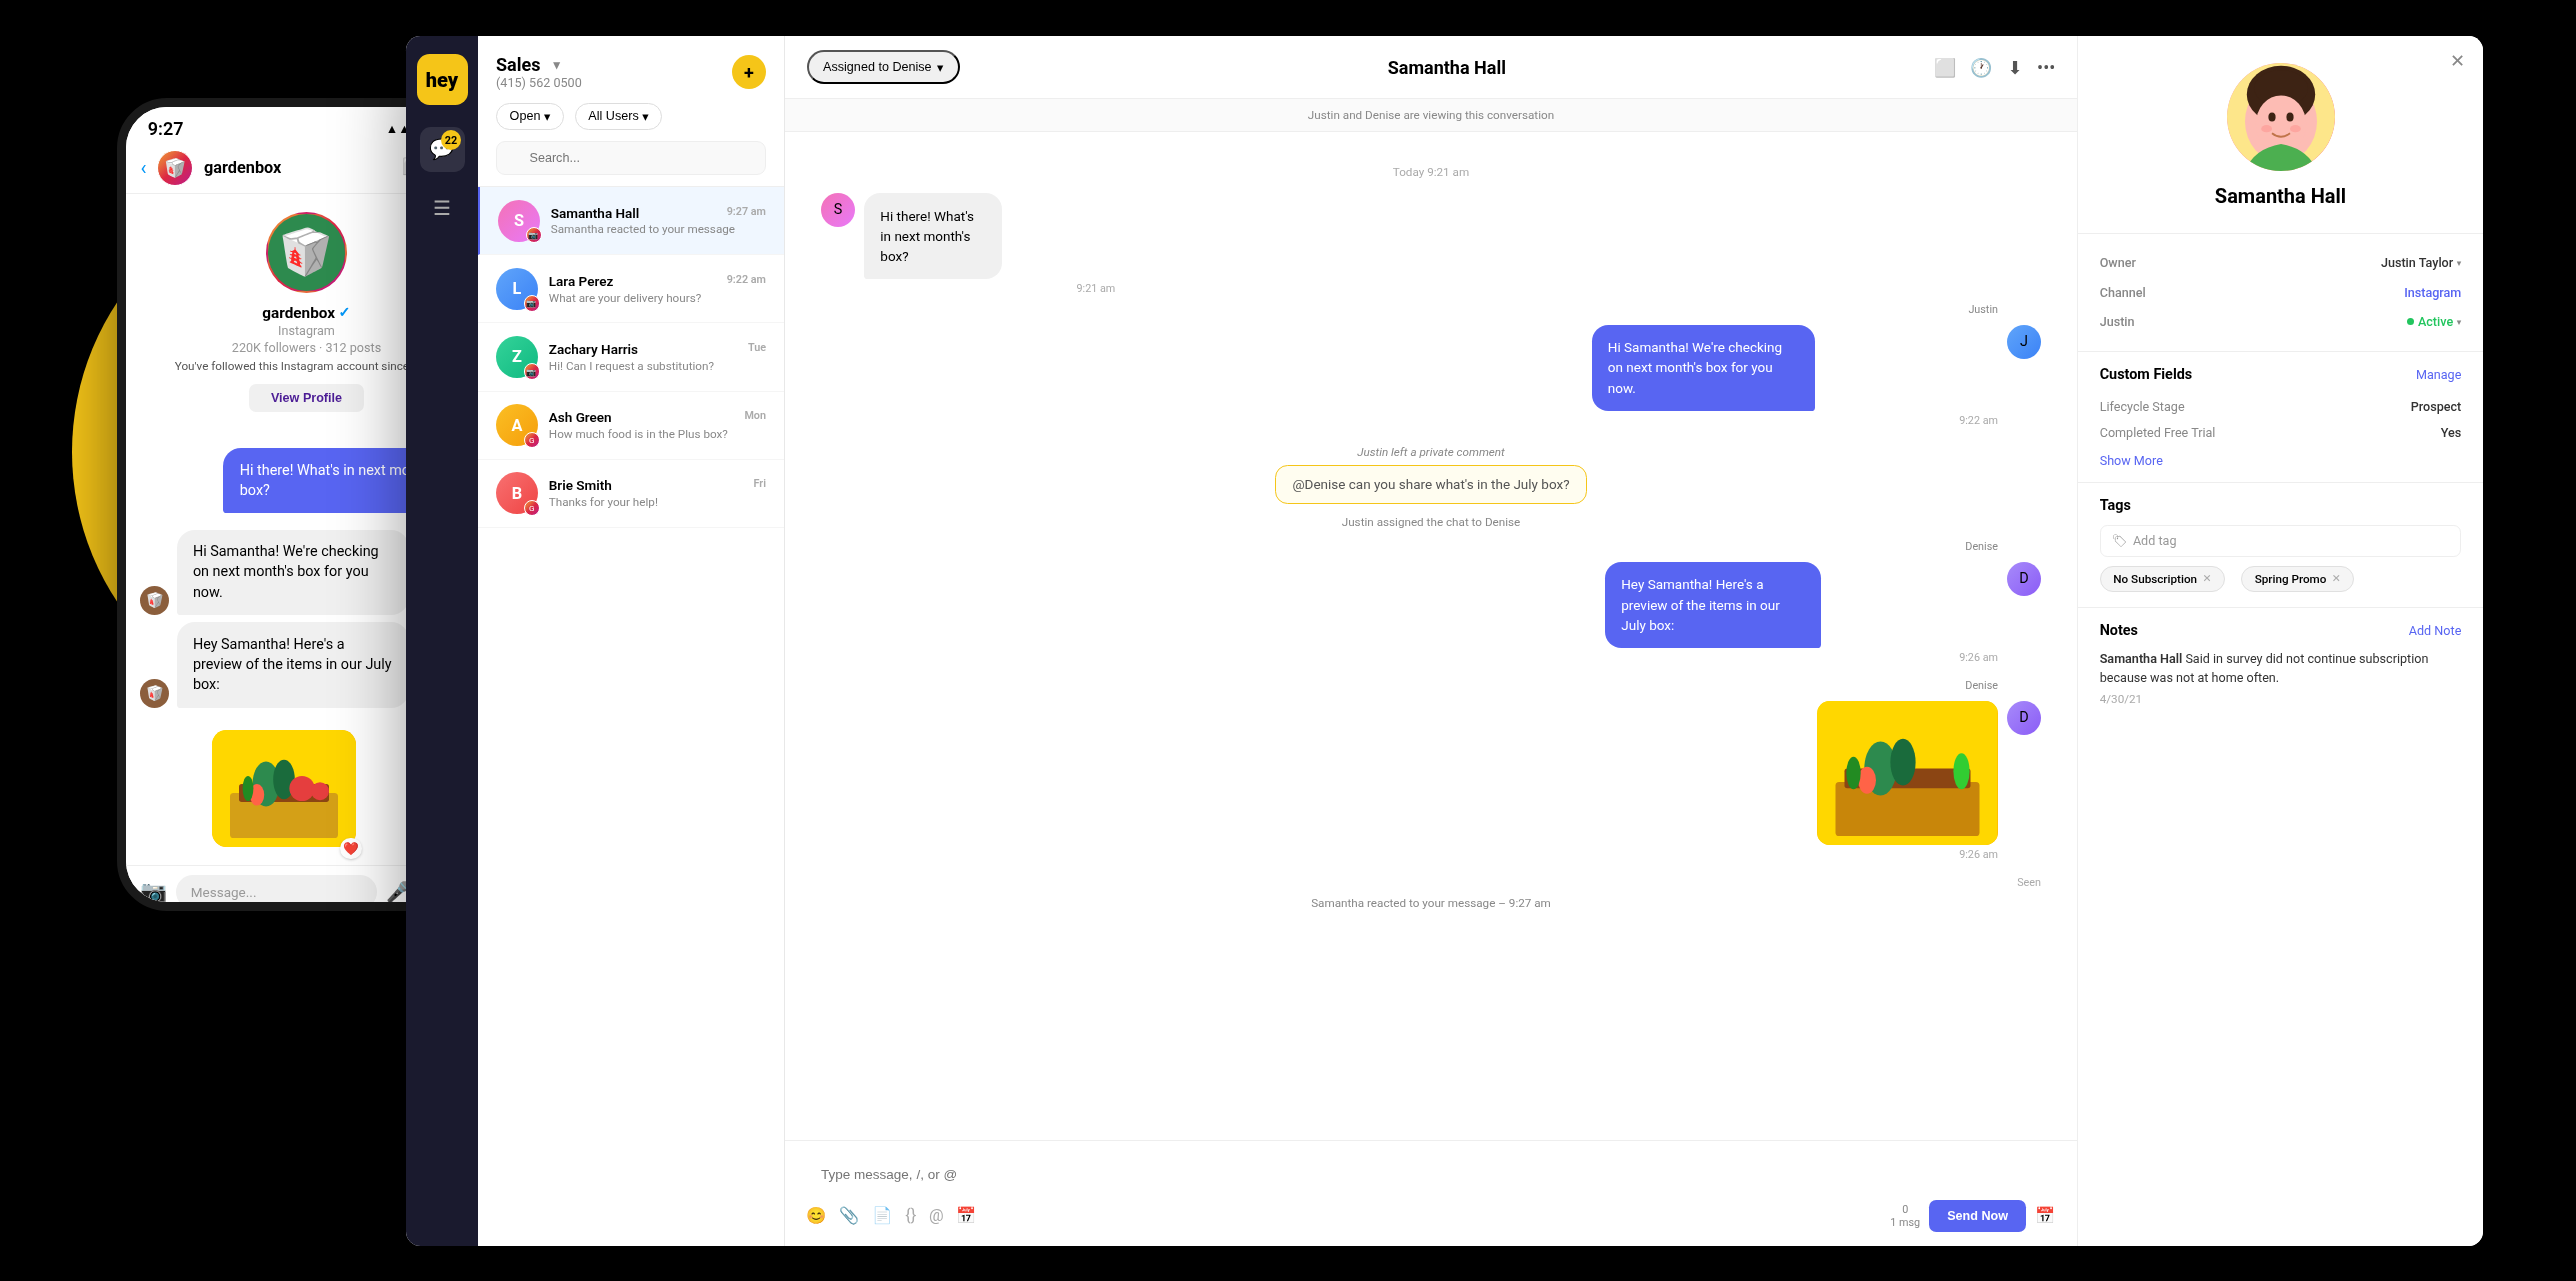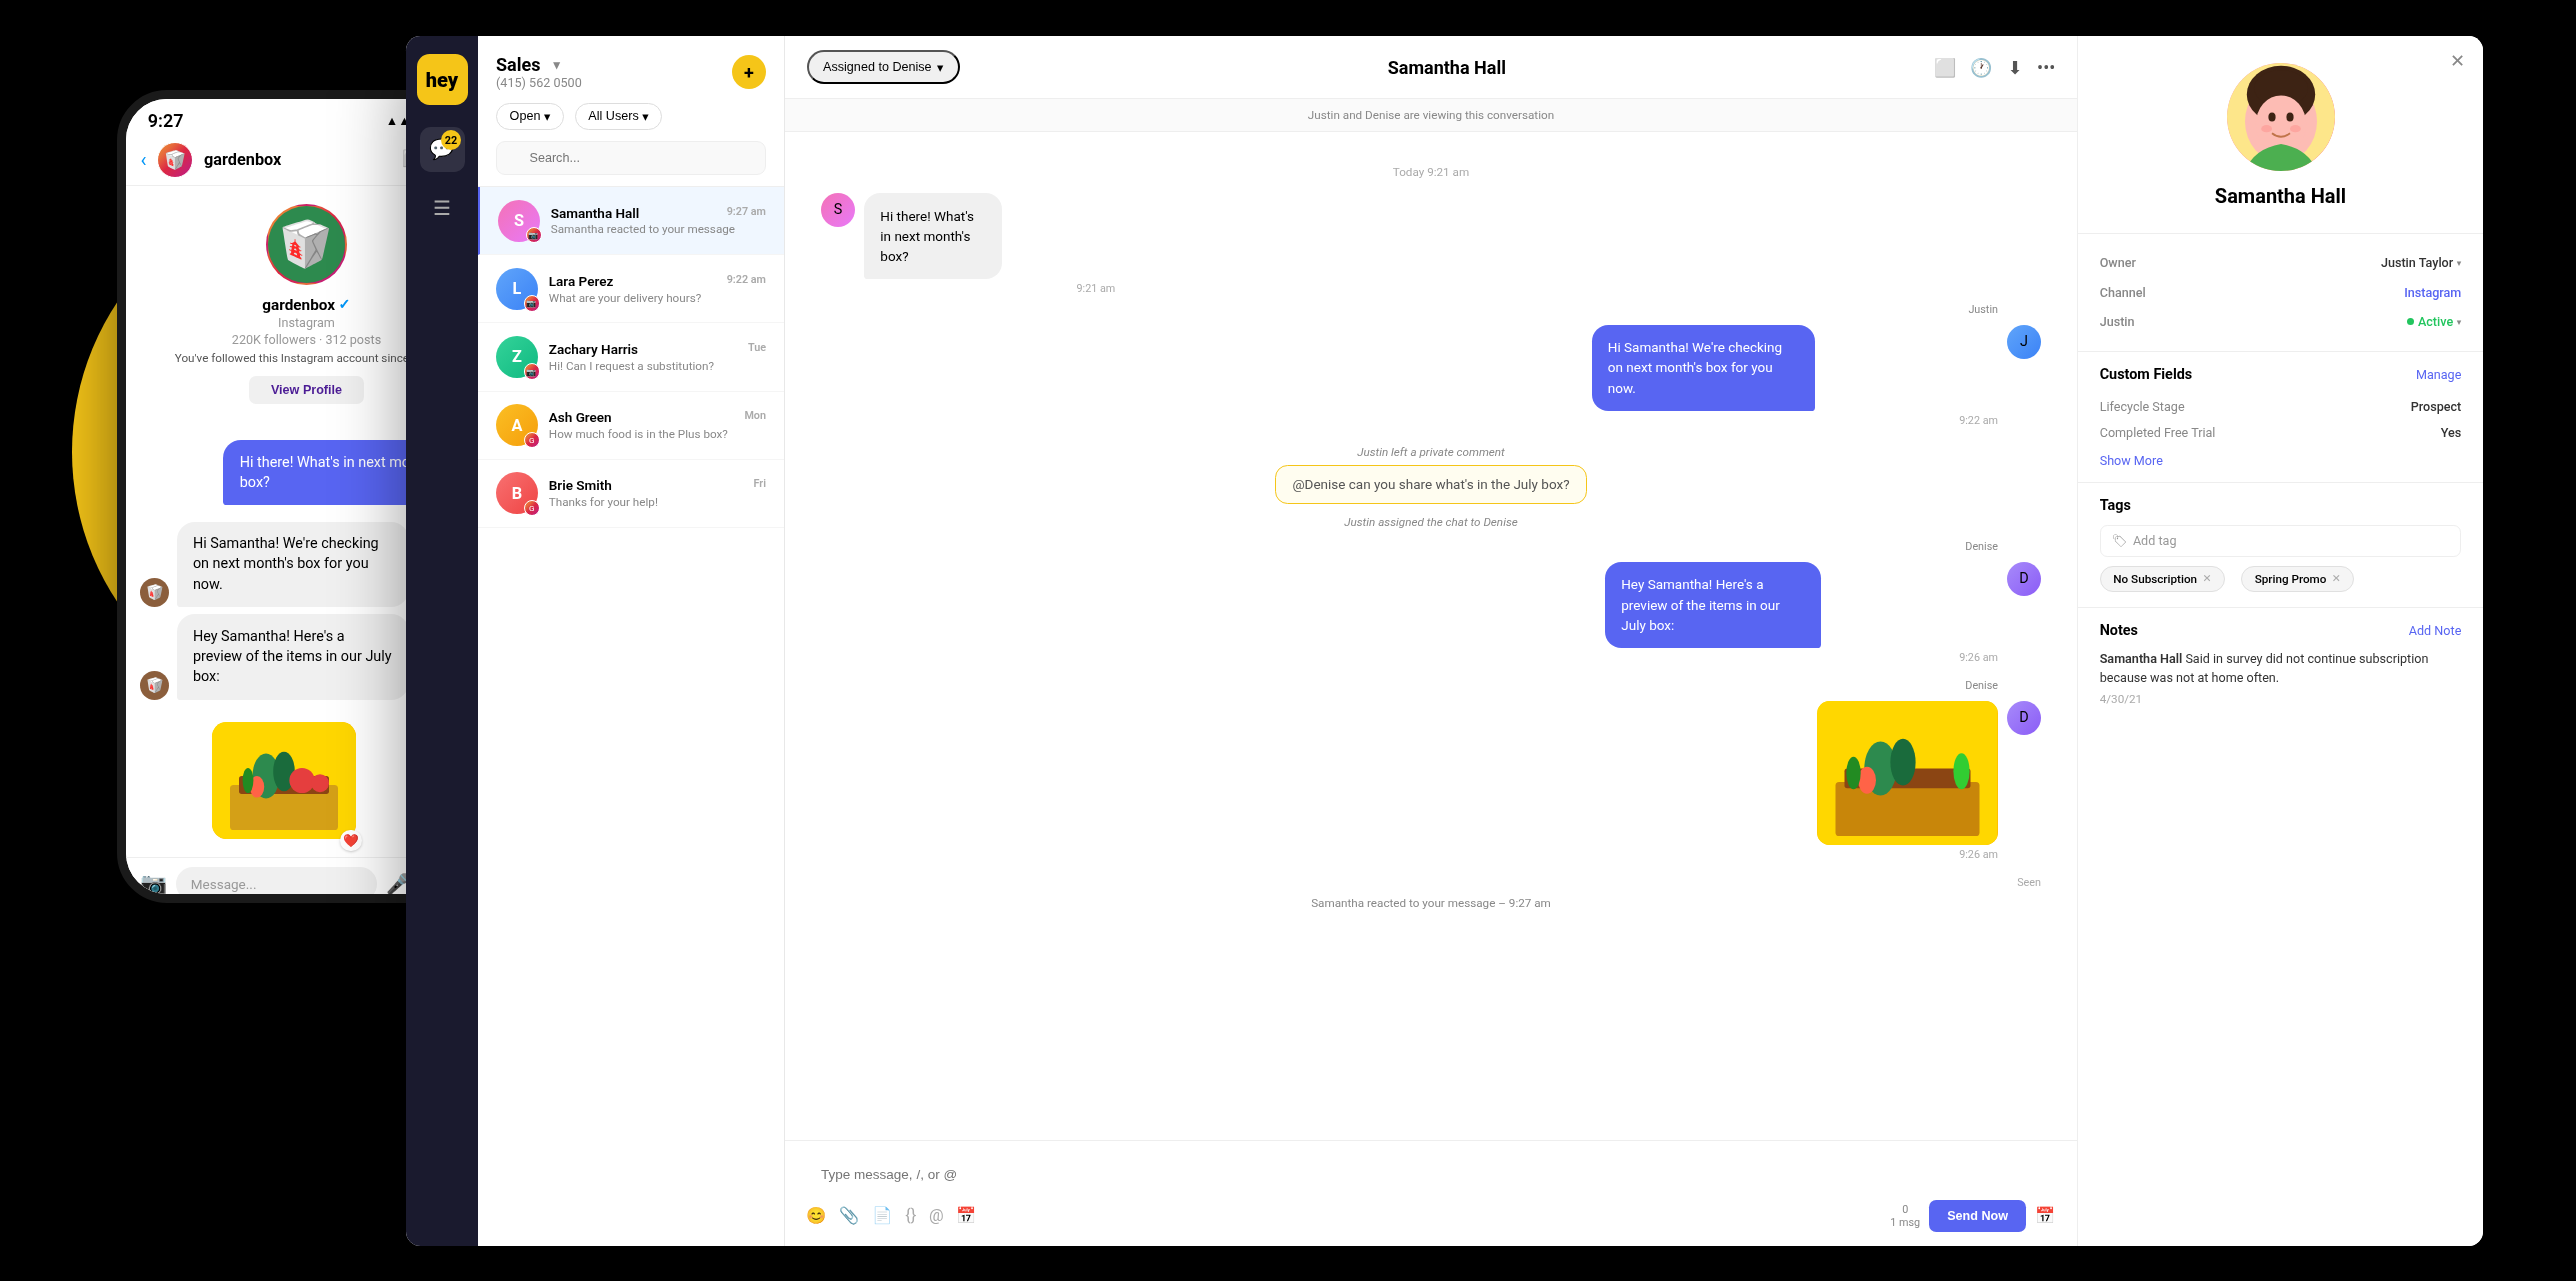--- a/index.html
+++ b/index.html
@@ -24,21 +24,21 @@
       border-radius: 50%;
       top: 181px;
       left: 72px;
       z-index: 0;
     }
 
     
     .phone-container {
       position: absolute;
       left: 117px;
-      top: 90px;
+      top: 98px;
       z-index: 2;
       width: 415px;
       height: 849px;
     }
 
     .phone-frame {
       background: #fff;
       border-radius: 50px;
       width: 379px;
       height: 813px;
@@ -644,21 +644,20 @@
       font-size: 13.5px;
       max-width: 55%;
       margin: 0 auto;
     }
 
     .assignment-notice {
       text-align: center;
       color: #888;
       font-size: 11.7px;
       margin: 10.8px 0;
-      font-style: italic;
     }
 
     .chat-image-msg {
       width: 181px;
       height: 144px;
       border-radius: 12.6px;
       background: linear-gradient(135deg, #FFD700, #FFA500);
       display: flex;
       align-items: center;
       justify-content: center;

